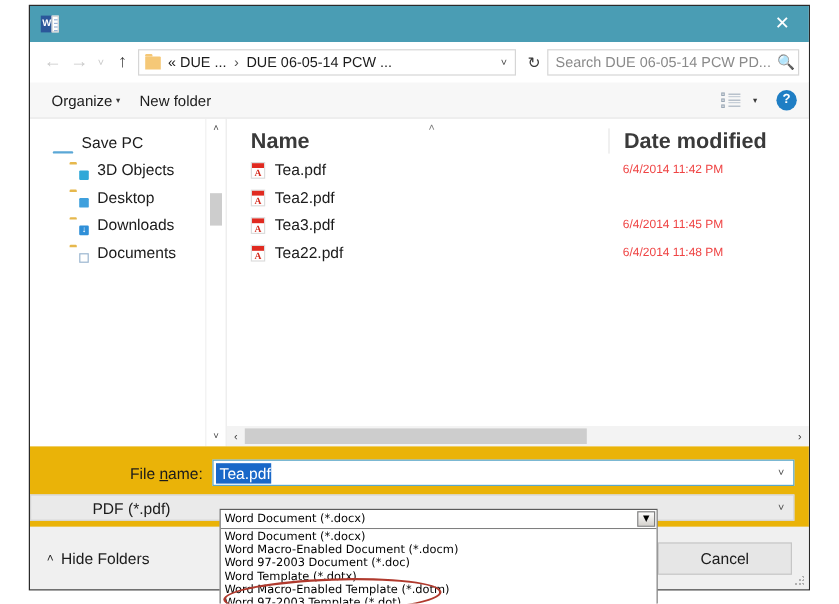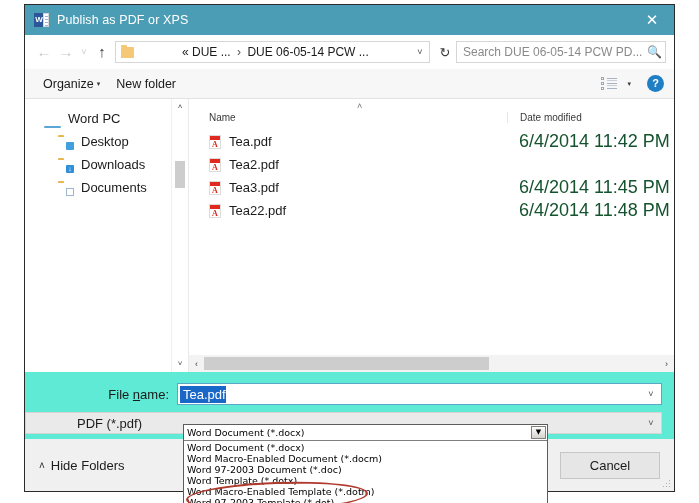--- a/index.html
+++ b/index.html
@@ -139,21 +139,20 @@
     width: 6px; height: 2px;
     background: #f5c877;
     border-radius: 1px 1px 0 0;
   }
   .addr-crumbs {
     flex: 1 1 auto;
     white-space: nowrap;
     overflow: hidden;
     font-size: 12px;
     color: #1b1b1b;
-    margin-left: 42px;
   }
   .addr-crumbs .sep { color: #555; padding: 0 3px; }
   .addr-chevron {
     width: 18px;
     text-align: center;
     font-size: 9px;
     color: #4a4a4a;
     flex: 0 0 auto;
   }
   .addr-refresh {
@@ -365,25 +364,26 @@
     position: absolute;
     left: 168px;
     top: 2px;
     font-size: 9px;
     color: #7a7a7a;
   }
   .fl-header {
     height: 25px;
     display: flex;
     align-items: center;
-    font-size: 10px;
+    font-size: 18px;
     color: #3a3a3a;
     flex: 0 0 auto;
     padding-top: 6px;
     box-sizing: content-box;
+    font-weight: bold;
   }
   .col-name { width: 318px; padding-left: 20px; box-sizing: border-box; }
   .col-date { flex: 1 1 auto; padding-left: 12px; border-left: 1px solid #e6e6e6; }
   .fl-rows { flex: 1 1 auto; overflow: hidden; }
   .fl-row {
     height: 23px;
     display: flex;
     align-items: center;
     font-size: 13px;
     color: #1b1b1b;
@@ -391,22 +391,22 @@
   .fl-name {
     width: 318px;
     padding-left: 20px;
     box-sizing: border-box;
     display: flex;
     align-items: center;
   }
   .fl-date {
     flex: 1 1 auto;
     padding-left: 12px;
-    color: #14532d;
-    font-size: 18px;
+    color: #ef4444;
+    font-size: 10px;
   }
   .pdf-ico {
     width: 12px; height: 14px;
     background: #ffffff;
     border: 1px solid #dcdcdc;
     box-sizing: border-box;
     margin-right: 8px;
     position: relative;
     flex: 0 0 auto;
   }
@@ -445,21 +445,21 @@
   .hscroll .track { flex: 1 1 auto; height: 17px; position: relative; }
   .hscroll .thumb {
     position: absolute;
     left: 0; top: 2px;
     width: 285px; height: 13px;
     background: #cdcdcd;
   }
 
   
   .formarea {
-    background: #5eead4;
+    background: #eab308;
     flex: 0 0 auto;
     padding: 9px 0 0 0;
     position: relative;
   }
   .form-row {
     display: flex;
     align-items: center;
     height: 26px;
     margin-bottom: 3px;
   }
@@ -596,21 +596,21 @@
   .footer-spacer { flex: 1 1 auto; }
   .tools-btn {
     font-size: 13px;
     color: #1b1b1b;
     margin-right: 22px;
     display: flex;
     align-items: center;
   }
   .tools-btn .cv { font-size: 8px; margin-left: 12px; }
   .dlg-btn {
-    width: 100px;
+    width: 112px;
     height: 27px;
     background: #e6e6e6;
     border: 1px solid #c6c6c6;
     box-sizing: border-box;
     font-size: 13px;
     color: #1b1b1b;
     line-height: 25px;
     text-align: center;
   }
   .dlg-btn.primary {
@@ -636,21 +636,20 @@
 </head>
 <body>
 
 <div class="window">
 
   <div class="titlebar">
     <div class="title-icon">
       <div class="wsq">W</div>
       <div class="wpage"></div>
     </div>
-    <div class="title-text">Publish as PDF or XPS</div>
     <div class="title-close">✕</div>
   </div>
 
   <div class="navbar">
     <div class="nav-btn">←</div>
     <div class="nav-btn">→</div>
     <div class="nav-btn small">˅</div>
     <div class="nav-btn enabled">↑</div>
 
     <div class="addressbar">
@@ -687,21 +686,27 @@
     </div>
     <span class="cmd-caret">▾</span>
     <div class="help-icon">?</div>
   </div>
 
   <div class="content">
 
     <div class="sidebar">
       <div class="side-item">
         <span class="side-ico"><span class="ico-pc"></span></span>
-        <span>Word PC</span>
+        <span>Save PC</span>
+      </div>
+      <div class="side-item indent">
+        <span class="side-ico">
+          <span class="ico-folder"><span class="badge b-3d"></span></span>
+        </span>
+        <span>3D Objects</span>
       </div>
       <div class="side-item indent">
         <span class="side-ico">
           <span class="ico-folder"><span class="badge b-desk"></span></span>
         </span>
         <span>Desktop</span>
       </div>
       <div class="side-item indent">
         <span class="side-ico">
           <span class="ico-folder"><span class="badge b-dl b-arrow">↓</span></span>

